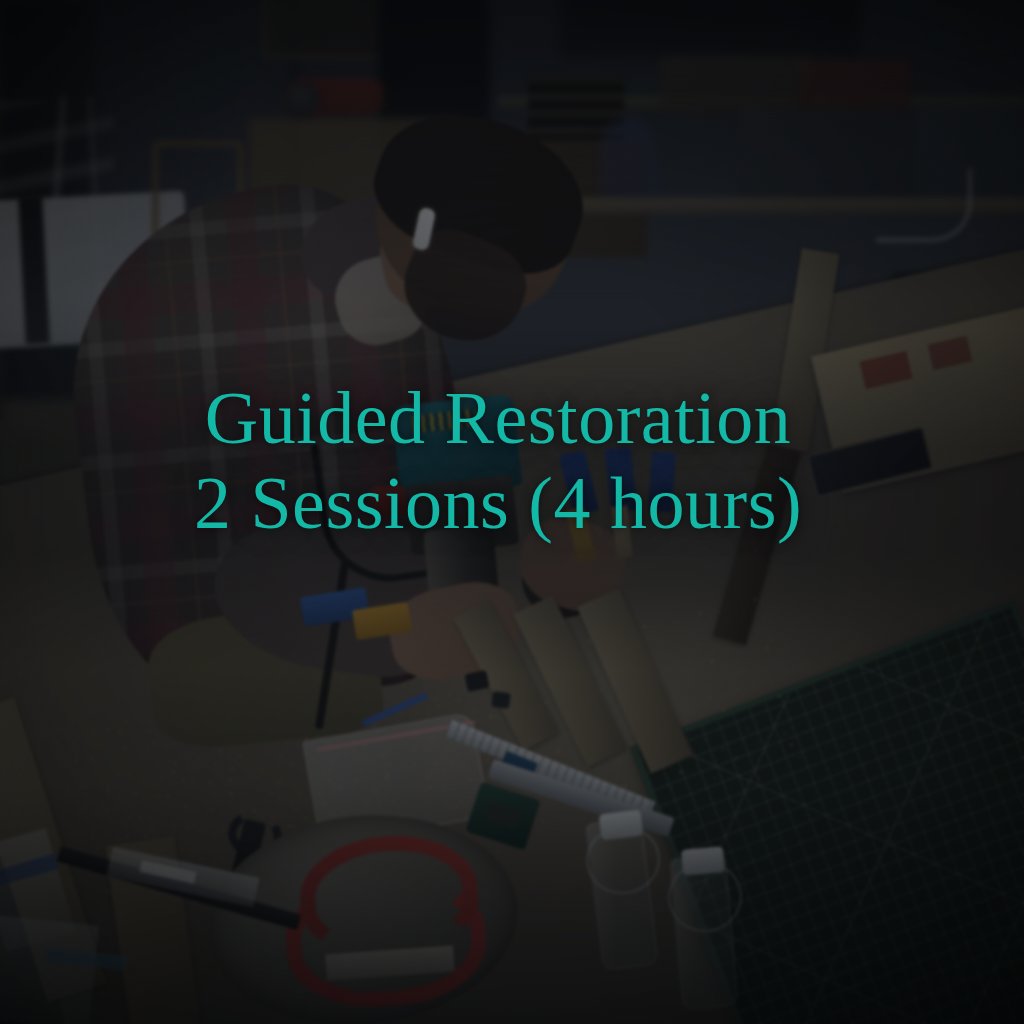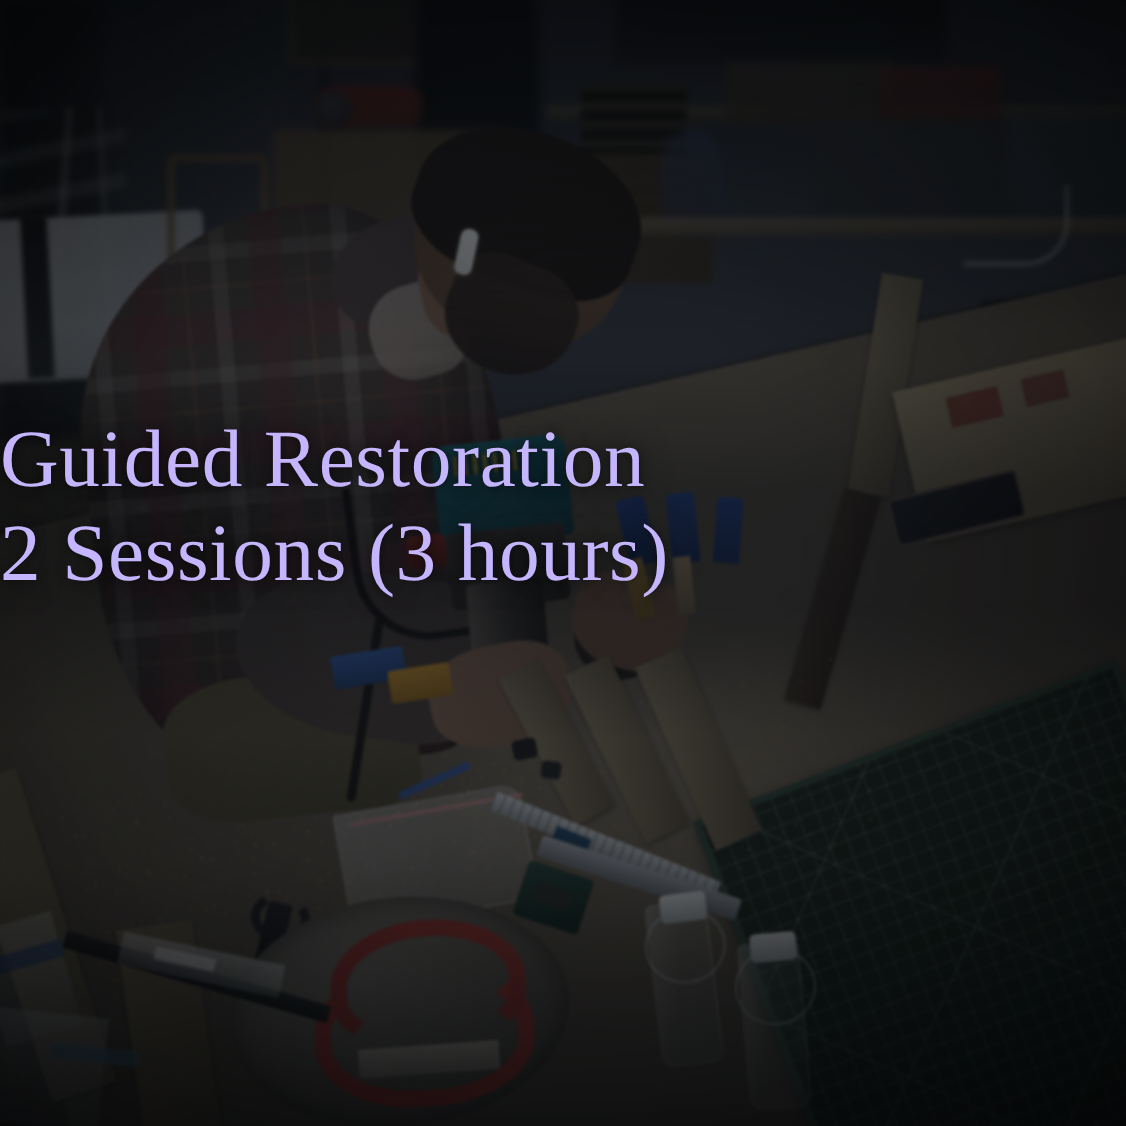--- a/index.html
+++ b/index.html
@@ -710,22 +710,22 @@
       rgba(10,12,16,0) 0%, rgba(10,12,16,.34) 35%,
       rgba(10,12,16,.34) 65%, rgba(10,12,16,0) 100%);
   }
 
   
   .text-block {
     position: absolute;
     left: 0;
     top: 376px;
     width: 996px;
-    text-align: left;
-    color: #c4b5fd;
+    text-align: center;
+    color: #14b8a6;
   }
   .headline {
     font-family: "Liberation Serif", "DejaVu Serif", serif;
     font-weight: 400;
     font-size: 74px;
     line-height: 85px;
     letter-spacing: .5px;
     margin: 0;
     text-shadow: 0 1px 10px rgba(0,0,0,.55), 0 0 30px rgba(0,0,0,.35);
     white-space: nowrap;
@@ -886,17 +886,17 @@
     <div class="tint"></div>
     <div class="top-shade"></div>
     <div class="bottom-shade"></div>
     <div class="center-shade"></div>
     <div class="vignette"></div>
   </div>
 
   <div class="text-block">
     <div class="headline">
       <span>Guided Restoration</span>
-      <span class="line2">2 Sessions (3 hours)</span>
+      <span class="line2">2 Sessions (4 hours)</span>
     </div>
   </div>
 
 </div>
 
 </body></html>

